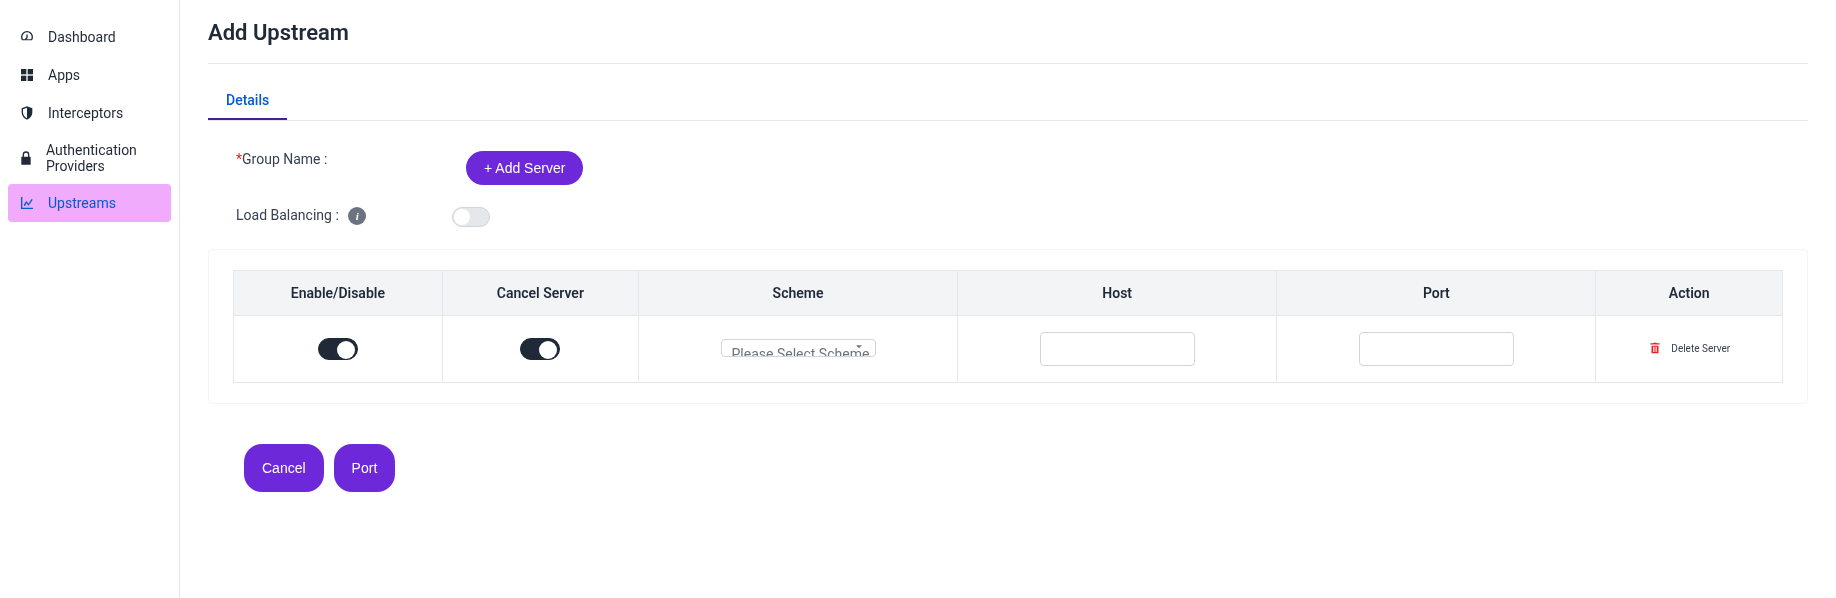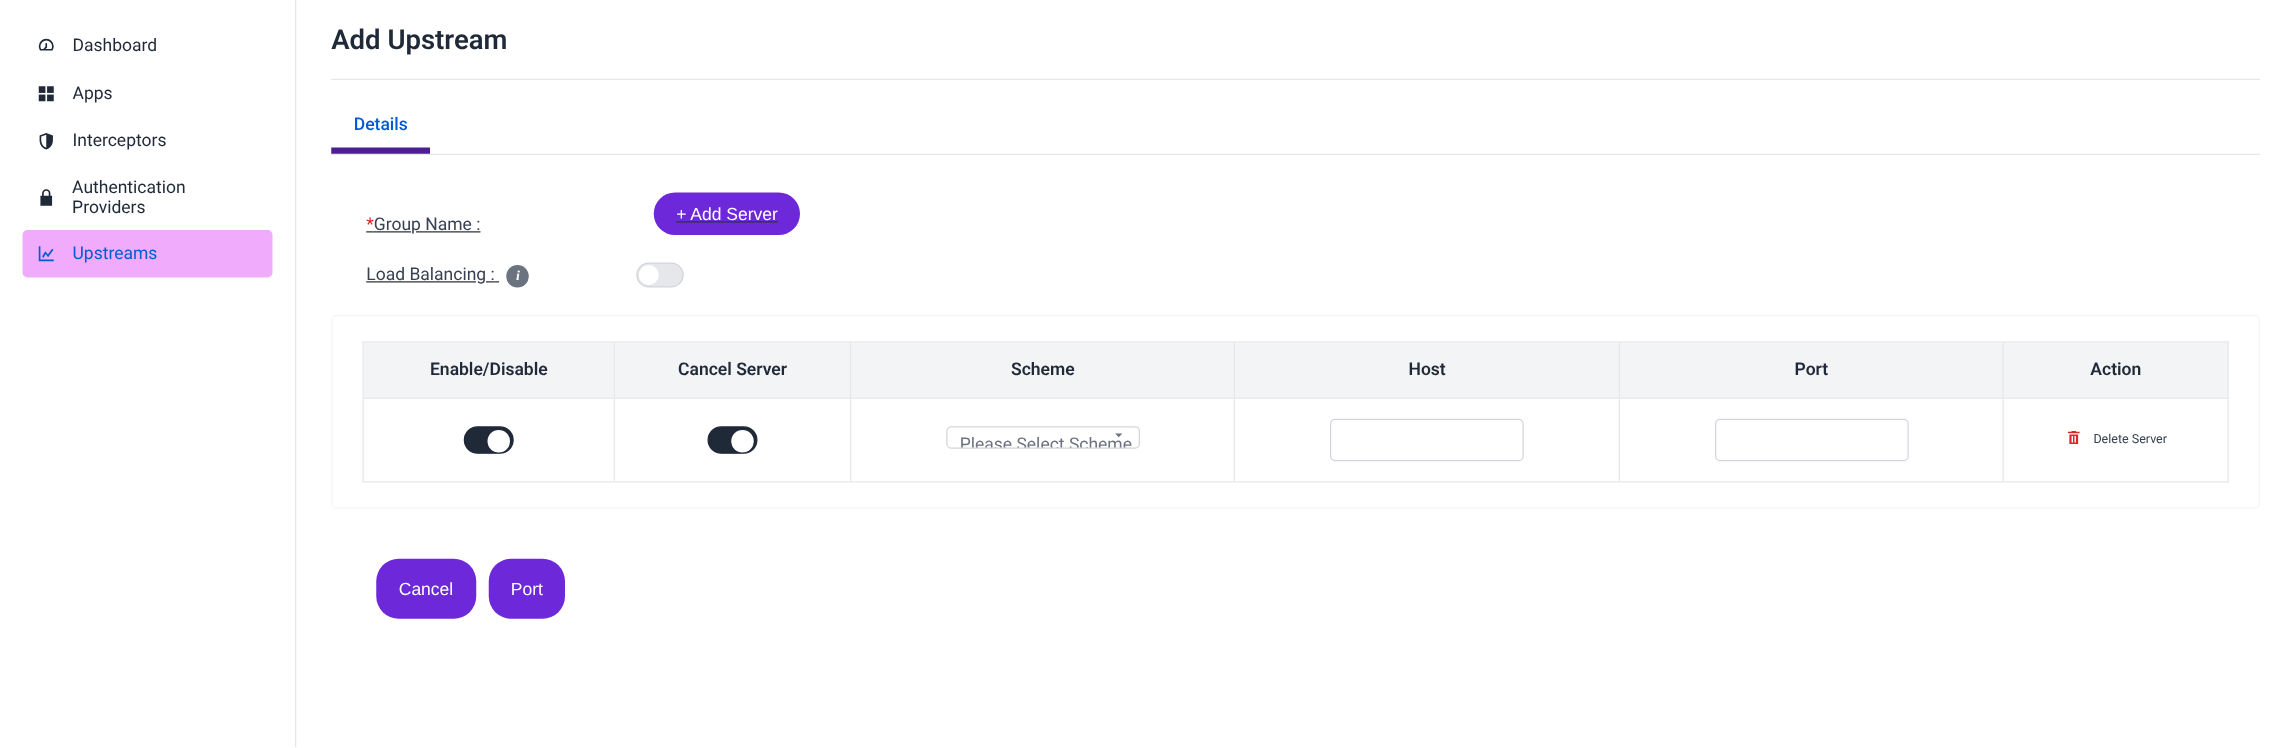--- a/index.html
+++ b/index.html
@@ -7,23 +7,23 @@
     font-family: -apple-system, BlinkMacSystemFont, "Segoe UI", Roboto, Arial, sans-serif;
     font-size: 14px;
     color: #333;
     background: #fff;
     display: flex;
     width: 1836px;
     height: 598px;
     overflow: hidden;
   }
   .sidebar {
-    width: 237px;
+    width: 180px;
     border-right: 1px solid #e5e7eb;
-    padding: 18px;
+    padding: 8px;
     padding-top: 18px;
     flex-shrink: 0;
   }
   .sidebar-item {
     display: flex;
     align-items: center;
     gap: 12px;
     padding: 10px 10px;
     border-radius: 4px;
     cursor: pointer;
@@ -63,29 +63,28 @@
   }
   .tab {
     padding: 10px 18px;
     cursor: pointer;
     color: #6b7280;
     font-size: 14px;
     border-bottom: 2px solid transparent;
   }
   .tab.active {
     color: #025bd4;
-    border-bottom: 5px solid #4c1d95;
+    border-bottom: 2px solid #4c1d95;
     font-weight: 500;
   }
   .form-row {
     display: flex;
-    align-items: flex-end;
+    align-items: flex-start;
     margin-bottom: 22px;
     padding-left: 28px;
-    text-decoration: underline;
   }
   .form-label {
     width: 216px;
     color: #374151;
     font-size: 14px;
   }
   .required { color: #dc2626; }
   .text-input {
     width: 210px;
     height: 34px;

